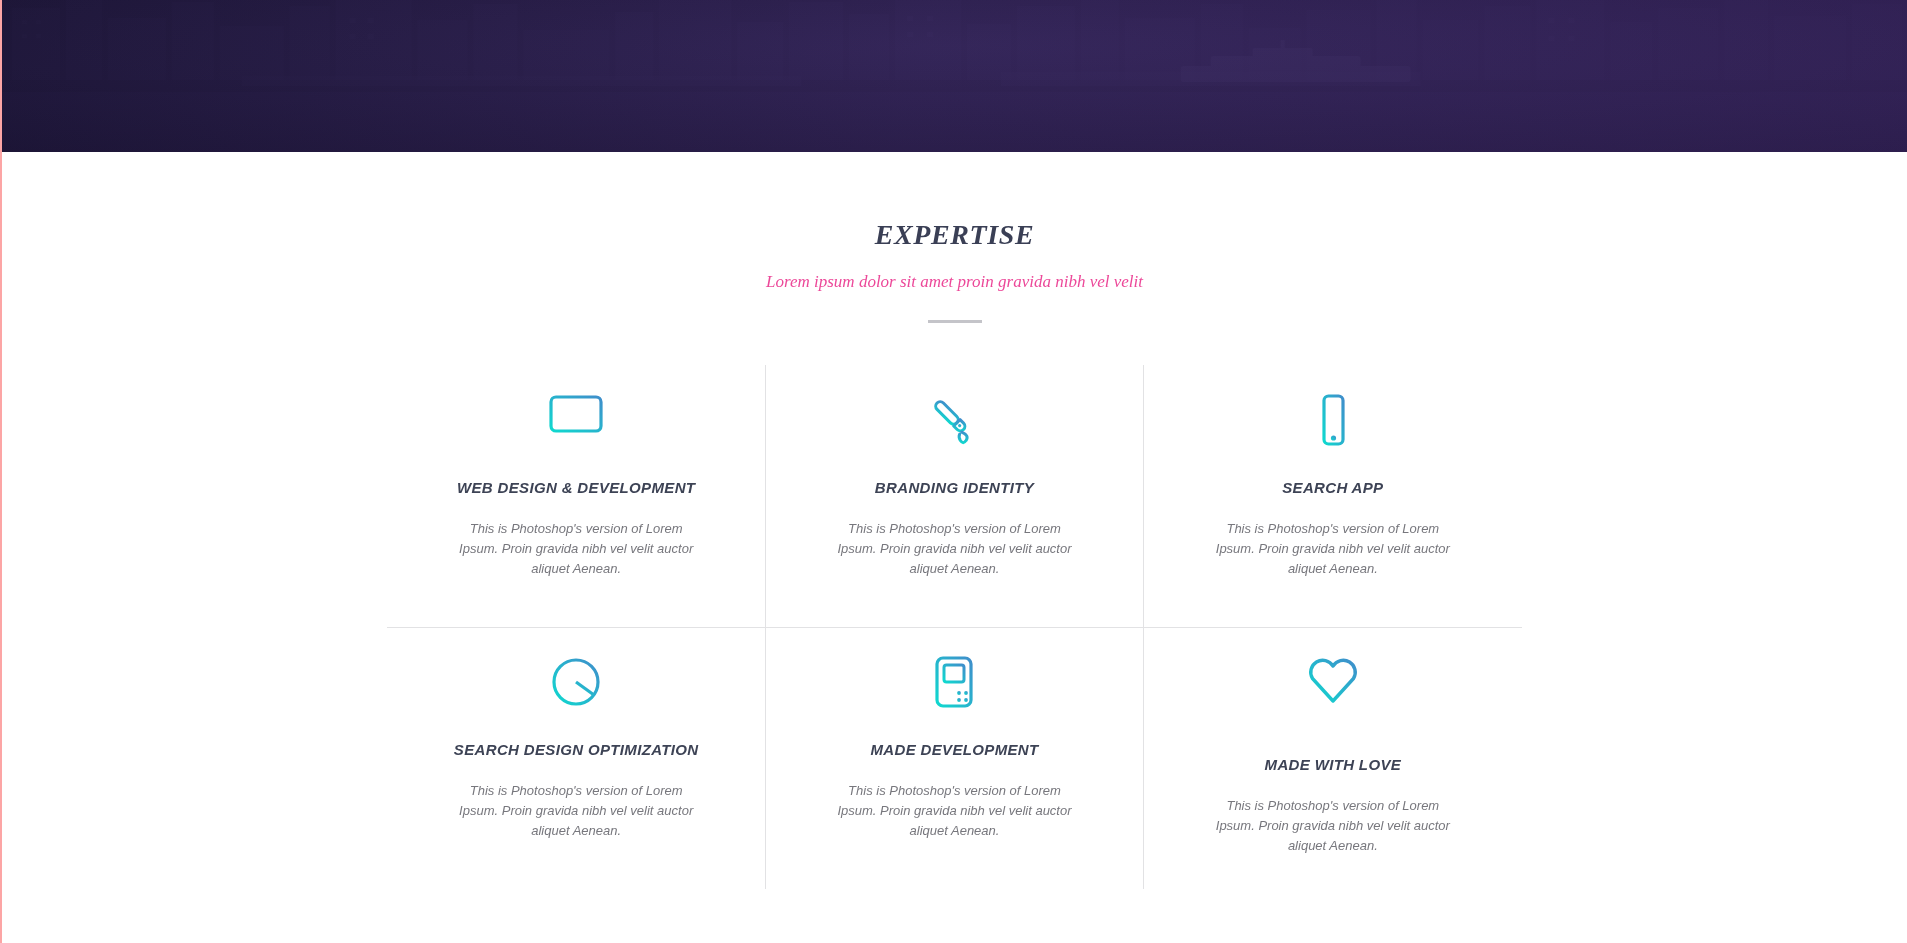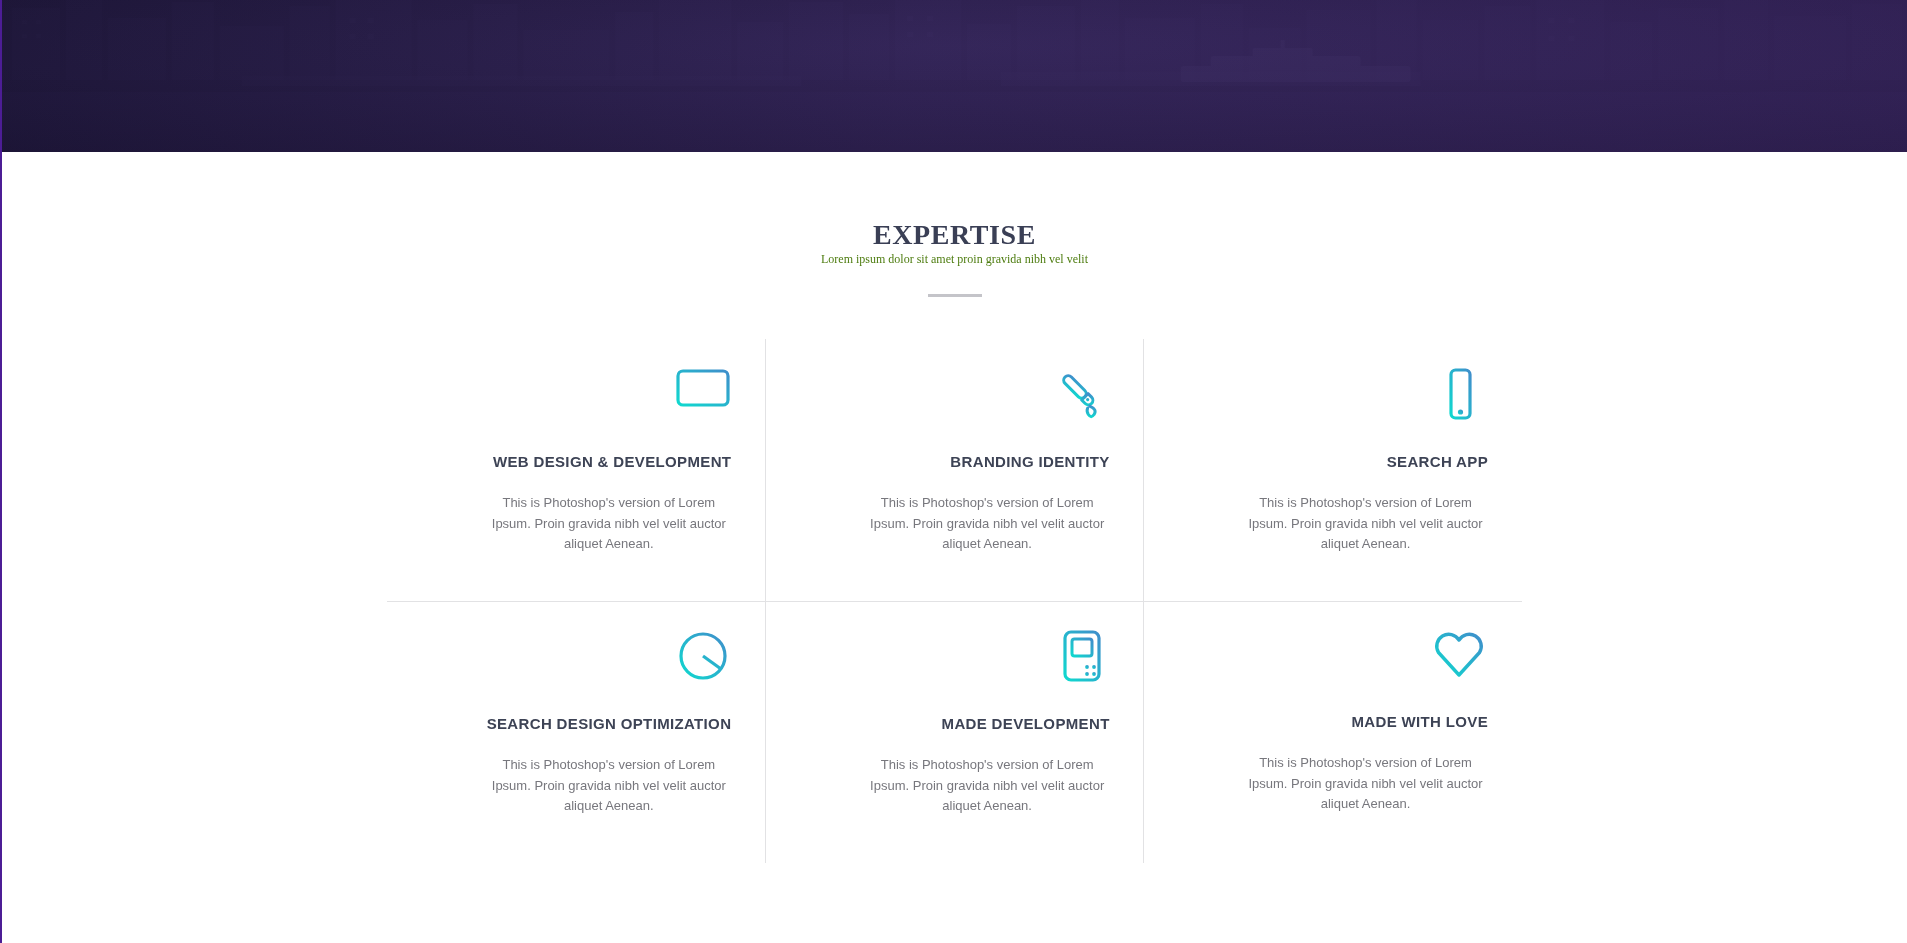--- a/index.html
+++ b/index.html
@@ -10,21 +10,22 @@
     overflow: hidden;
     background: #ffffff;
     font-family: "Liberation Sans", sans-serif;
   }
 
   .page {
     position: relative;
     width: 1907px;
     height: 943px;
     background: #ffffff;
-    border-left: 2px solid #4c1d95;
+    border-left: 2px solid #fca5a5;
+    font-style: italic;
   }
 
   
   .hero {
     position: relative;
     width: 100%;
     height: 152px;
     overflow: hidden;
     background: #1d1538;
   }
@@ -69,25 +70,25 @@
   }
   .section-title {
     font-family: "Liberation Serif", serif;
     font-size: 28px;
     font-weight: 700;
     letter-spacing: 0.6px;
     color: #3a3f55;
     line-height: 1.1;
   }
   .section-sub {
-    margin-top: 1px;
+    margin-top: 20px;
     font-family: "Liberation Serif", serif;
-    font-size: 12px;
+    font-size: 17px;
     font-weight: 400;
-    color: #4d7c0f;
+    color: #ec4899;
     line-height: 1.3;
   }
   .head-rule {
     width: 54px;
     height: 3px;
     background: #c4c4c9;
     margin: 27px auto 0 auto;
   }
 
   
@@ -98,21 +99,21 @@
   }
   .grid {
     display: grid;
     grid-template-columns: repeat(3, 1fr);
     grid-template-rows: repeat(2, 262px);
   }
   .cell {
     position: relative;
     display: flex;
     flex-direction: column;
-    align-items: flex-end;
+    align-items: center;
     text-align: center;
     padding: 10px 34px 0 34px;
   }
   
   .cell:nth-child(3n+2)::before,
   .cell:nth-child(3n+2)::after {
     content: "";
     position: absolute;
     top: 0;
     bottom: 0;
@@ -155,21 +156,21 @@
     margin-top: 22px;
     font-size: 13px;
     font-weight: 400;
     color: #77777d;
     line-height: 1.55;
     max-width: 245px;
   }
 
   
   .cell.offset-down .icon-box  { margin-top: 6px; }
-  .cell.offset-down .card-title { margin-top: 22px; }
+  .cell.offset-down .card-title { margin-top: 39px; }
   .cell.shift-lift .card-title { }
 </style>
 </head>
 <body>
 
 <div class="page">
 
   <div class="hero">
     <div class="hero-photo">
       <svg class="skyline" viewBox="0 0 1907 152" preserveAspectRatio="none">

